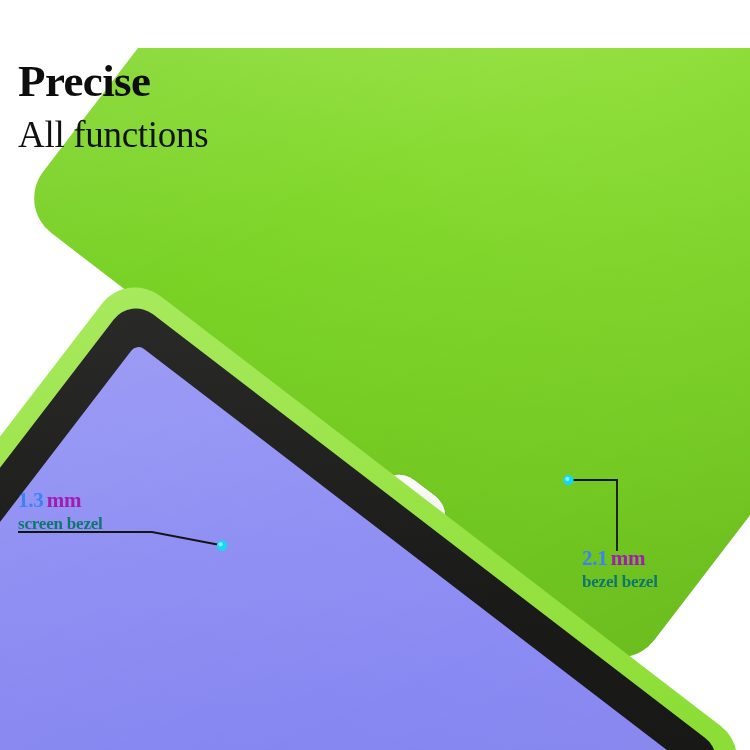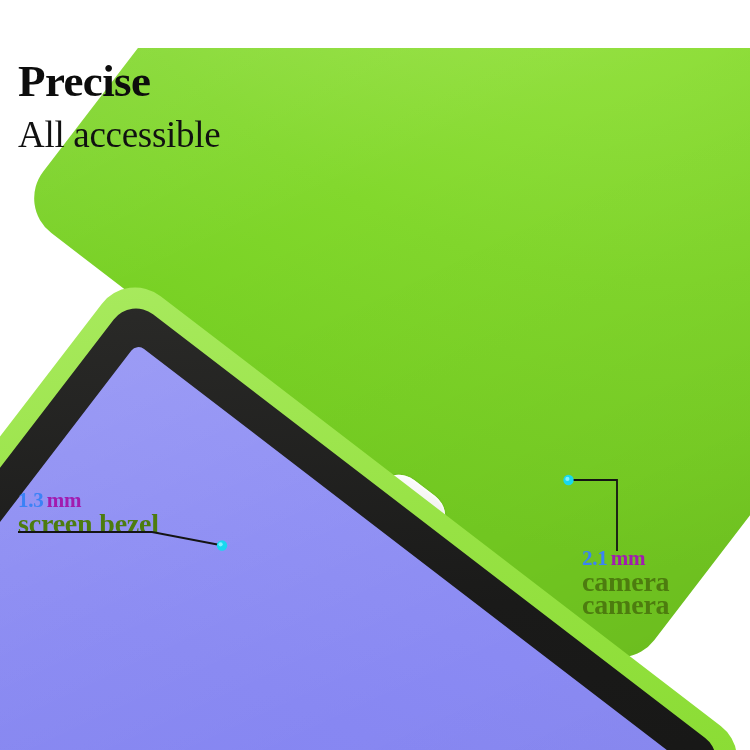--- a/index.html
+++ b/index.html
@@ -217,25 +217,25 @@
   .measure-value {
     color: #3b82f6;
     font-weight: bold;
   }
   .measure-unit {
     color: #a21caf;
     font-weight: bold;
     margin-left: 3px;
   }
   .measure-label {
-    font-size: 28px;
+    font-size: 17px;
     line-height: 23px;
     letter-spacing: -0.2px;
     font-weight: bold;
-    color: #4d7c0f;
+    color: #0f766e;
   }
 
   #callout-screen-bezel { left: 18px; top: 440px; }
   #callout-camera-bezel { left: 582px; top: 498px; }
 
   .leader-svg {
     position: absolute;
     overflow: visible;
     z-index: 61;
     pointer-events: none;
@@ -283,42 +283,42 @@
           </div>
           <div class="screen-gloss"></div>
         </div>
       </div>
     </div>
   </div>
 
   <div class="headline">
     <span class="headline-line">Precise</span>
     <div class="subhead-wrap">
-      <span class="subhead-line">All accessible</span>
+      <span class="subhead-line">All functions</span>
     </div>
   </div>
 
   <div class="callout" id="callout-screen-bezel">
     <div class="callout-text measure-row">
       <span class="measure-value">1.3</span><span class="measure-unit">mm</span>
     </div>
     <div class="measure-label">screen bezel</div>
   </div>
 
   <svg class="leader-svg" id="leader-screen-bezel" viewBox="0 0 260 60">
     <path class="leader-line" d="M 18 24 L 152 24 L 220 37"></path>
     <circle class="leader-dot-outer" cx="222" cy="37.5" r="5.2"></circle>
     <circle class="leader-dot-inner" cx="220.6" cy="36.3" r="2.1"></circle>
   </svg>
 
   <div class="callout" id="callout-camera-bezel">
     <div class="callout-text measure-row">
       <span class="measure-value">2.1</span><span class="measure-unit">mm</span>
     </div>
-    <div class="measure-label">camera camera</div>
+    <div class="measure-label">bezel bezel</div>
   </div>
 
   <svg class="leader-svg" id="leader-camera-bezel" viewBox="0 0 120 110">
     <path class="leader-line" d="M 30 17 L 77 17 L 77 88"></path>
     <circle class="leader-dot-outer" cx="28.5" cy="17" r="5.2"></circle>
     <circle class="leader-dot-inner" cx="27.4" cy="15.9" r="2.1"></circle>
   </svg>
 
 </div>
 

